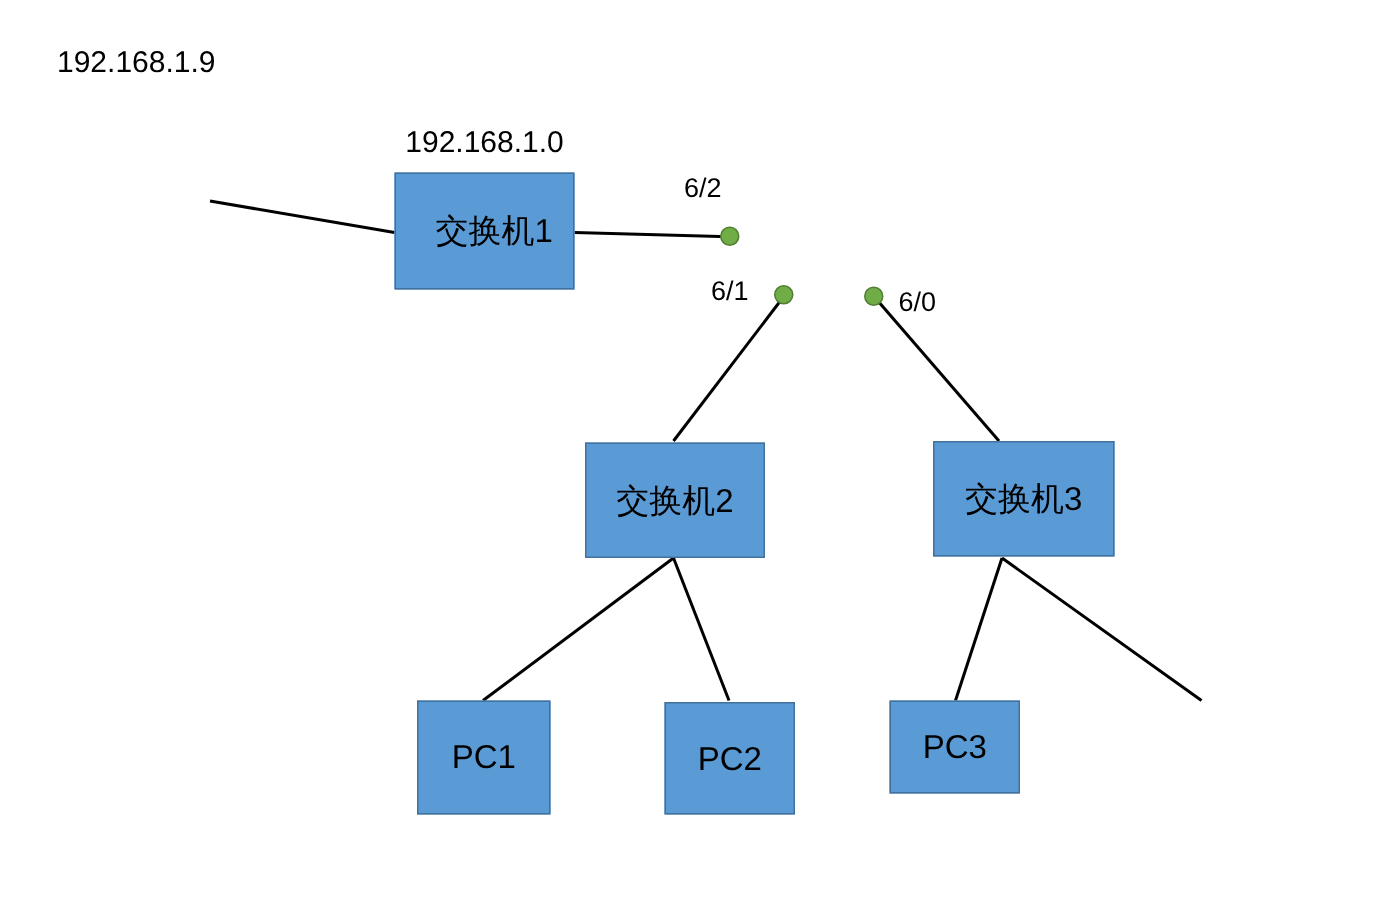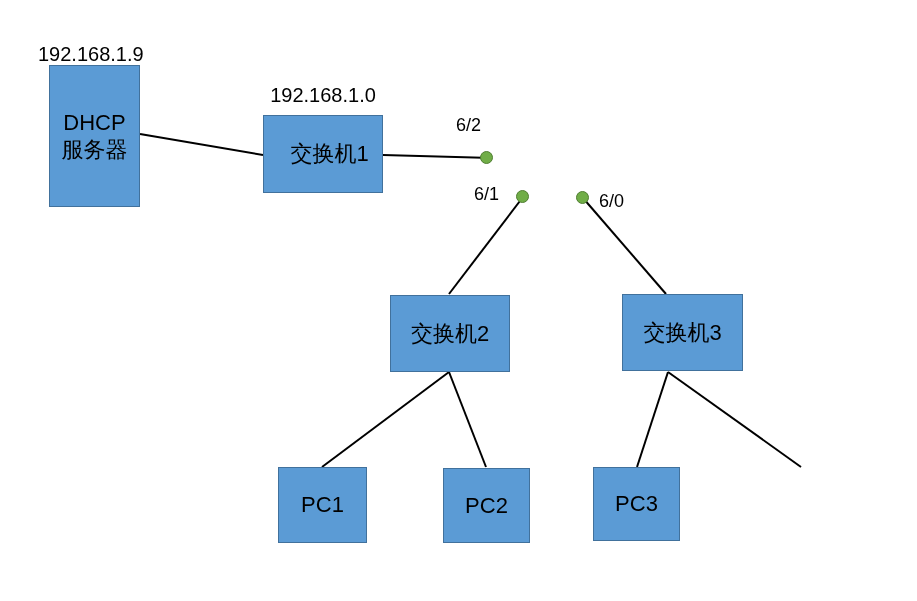--- a/index.html
+++ b/index.html
@@ -57,28 +57,28 @@
     z-index: 3;
   }
   
   .n-dhcp   { left: 49px;  top: 65px;  width: 91px;  height: 142px; }
   .n-sw1    { left: 263px; top: 115px; width: 120px; height: 78px; padding-left: 13px; }
   .n-router { left: 492px; top: 112px; width: 125px; height: 88px; }
   .n-sw2    { left: 390px; top: 295px; width: 120px; height: 77px; }
   .n-sw3    { left: 608px; top: 294px; width: 121px; height: 77px; margin-left: 14px; }
   .n-pc1    { left: 278px; top: 467px; width: 89px;  height: 76px; }
   .n-pc2    { left: 443px; top: 468px; width: 87px;  height: 75px; }
-  .n-pc3    { left: 593px; top: 467px; width: 87px;  height: 74px; }
+  .n-pc3    { left: 593px; top: 467px; width: 87px;  height: 62px; }
   .n-pc4    { left: 758px; top: 467px; width: 88px;  height: 75px; }
   
   .d-62 { left: 480px; top: 151px; }
   .d-61 { left: 516px; top: 190px; }
   .d-60 { left: 576px; top: 191px; }
   
-  .l-ip-dhcp { left: 38px;  top: 31px; margin-top: 12px; }
+  .l-ip-dhcp { left: 38px;  top: 31px; }
   .l-ip-lan1 { left: 263px; top: 84px; width: 120px; text-align: center; }
   .l-ip-lan3 { left: 242px; top: 323px; }
   .l-ip-lan2 { left: 752px; top: 324px; }
   .l-p62 { left: 456px; top: 116px; }
   .l-p61 { left: 474px; top: 185px; }
   .l-p60 { left: 599px; top: 192px; }
 </style>
 </head>
 <body>
 
@@ -95,24 +95,20 @@
     <line x1="668" y1="372" x2="801" y2="467" stroke="#000000" stroke-width="2"></line>
   </svg>
 
   <div class="ip-label l-ip-dhcp">192.168.1.9</div>
   <div class="ip-label l-ip-lan1">192.168.1.0</div>
 
   <div class="port-label l-p62">6/2</div>
   <div class="port-label l-p61">6/1</div>
   <div class="port-label l-p60">6/0</div>
 
-  <div class="node n-dhcp">
-    <span class="node-label">DHCP
-服务器</span>
-  </div>
 
   <div class="node n-sw1">
     <span class="node-label">交换机1</span>
   </div>
 
 
   <div class="node n-sw2">
     <span class="node-label">交换机2</span>
   </div>
 

